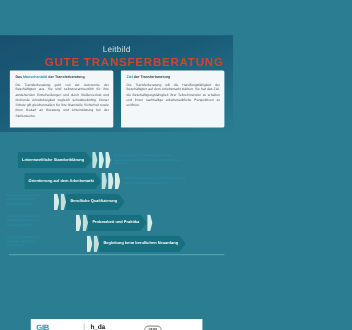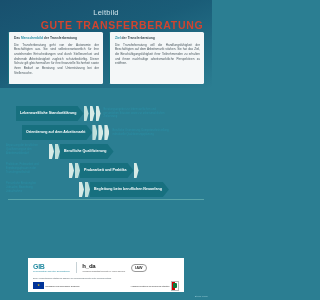--- a/index.html
+++ b/index.html
@@ -8,20 +8,21 @@
     font-family:"Liberation Sans",sans-serif;
     background:#2b7e92;
   }
   .poster{position:relative;width:212px;height:300px;background:#2b7e92;}
 
   
   .header{
     position:relative;width:212px;height:88px;
     background:linear-gradient(160deg,#18506e 0%,#1a5d78 45%,#2b7e92 100%);
     box-sizing:border-box;
+    margin-top:32px;
   }
   .title-wrap{padding-top:9px;text-align:center;}
   .leitbild{
     font-size:7.5px;color:#cfe3ea;letter-spacing:.2px;line-height:1;
   }
   .gute{
     margin-top:3px;font-size:10.5px;font-weight:bold;color:#d2442f;
     letter-spacing:.7px;line-height:1;padding-left:32px;
   }
 

